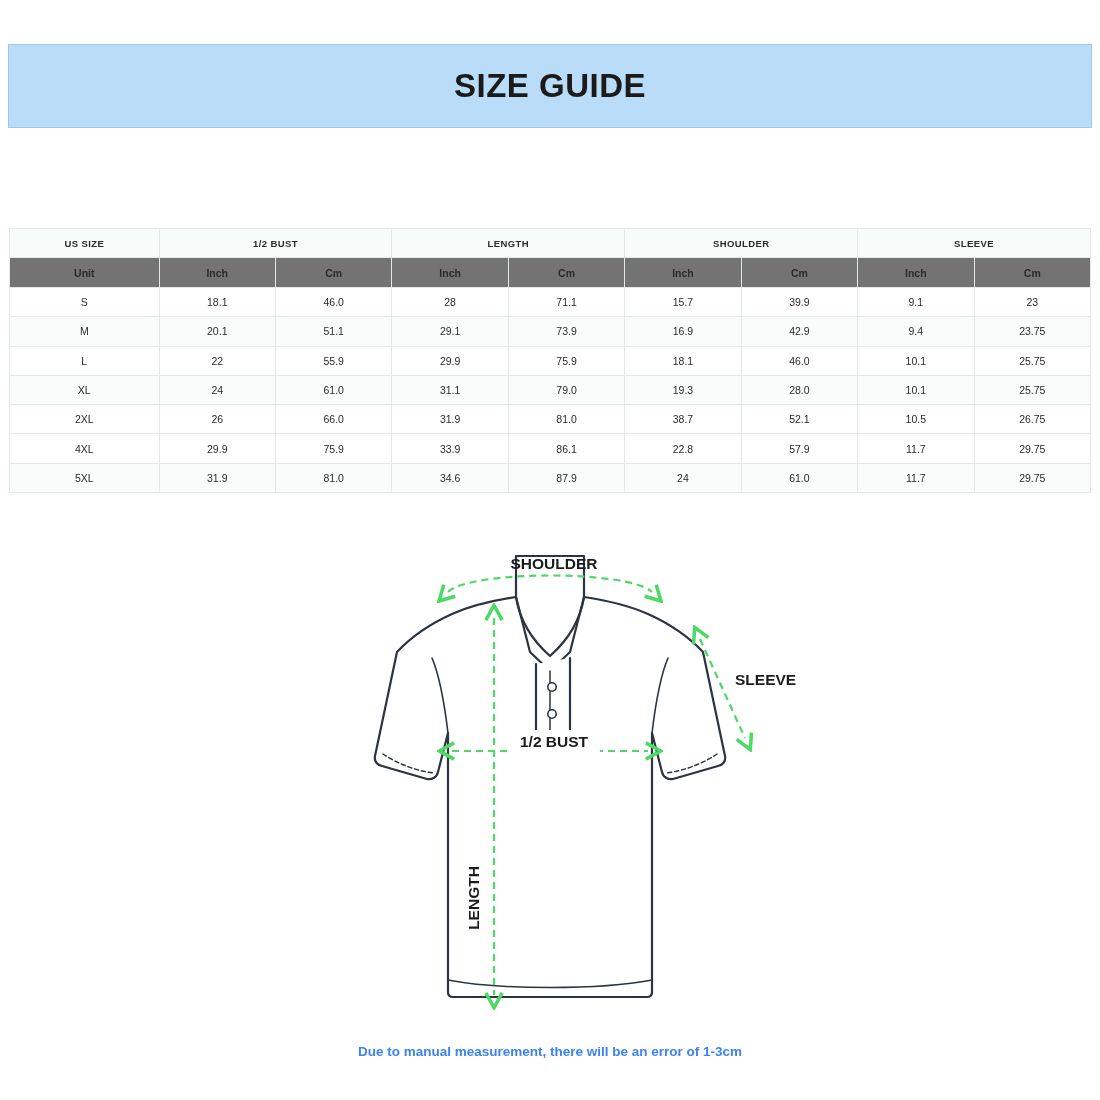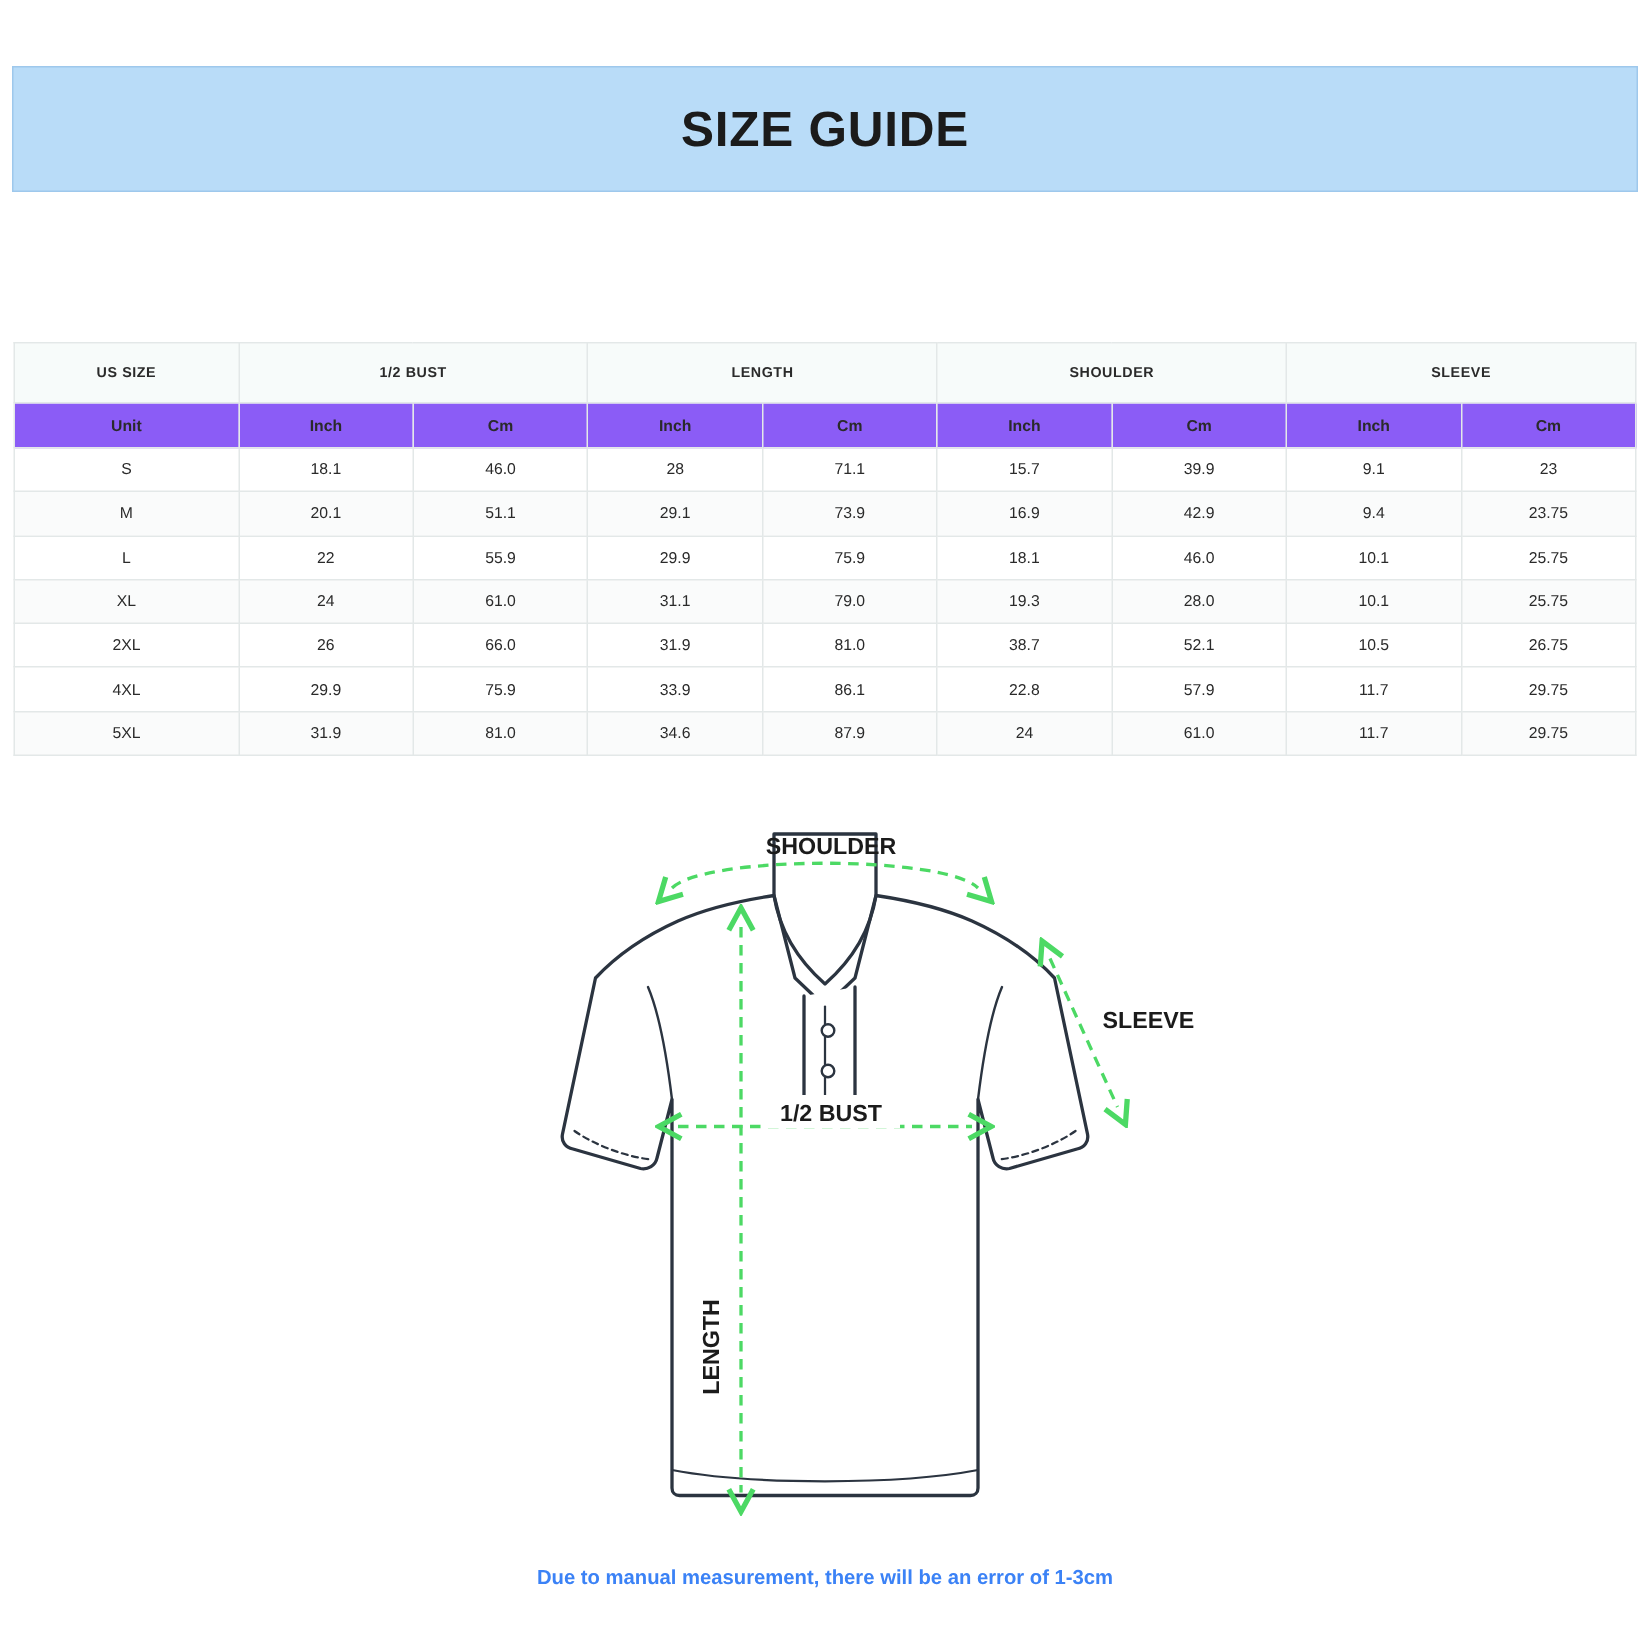--- a/index.html
+++ b/index.html
@@ -45,29 +45,29 @@
     border-collapse: collapse;
     table-layout: fixed;
   }
   table.size-table th,
   table.size-table td {
     border: 1px solid #e3e8e8;
     text-align: center;
     color: #2a2a2a;
   }
   thead.group-head th {
-    height: 40px;
+    height: 29px;
     background: #f7fbfa;
     font-size: 9.5px;
     font-weight: bold;
     letter-spacing: 0.4px;
   }
   thead.unit-head th {
     height: 30px;
-    background: #8b5cf6;
+    background: #737373;
     font-size: 10.5px;
     font-weight: bold;
   }
   tbody td {
     height: 29.3px;
     font-size: 10.5px;
     font-weight: normal;
     background: #ffffff;
   }
   tbody tr.alt td {

